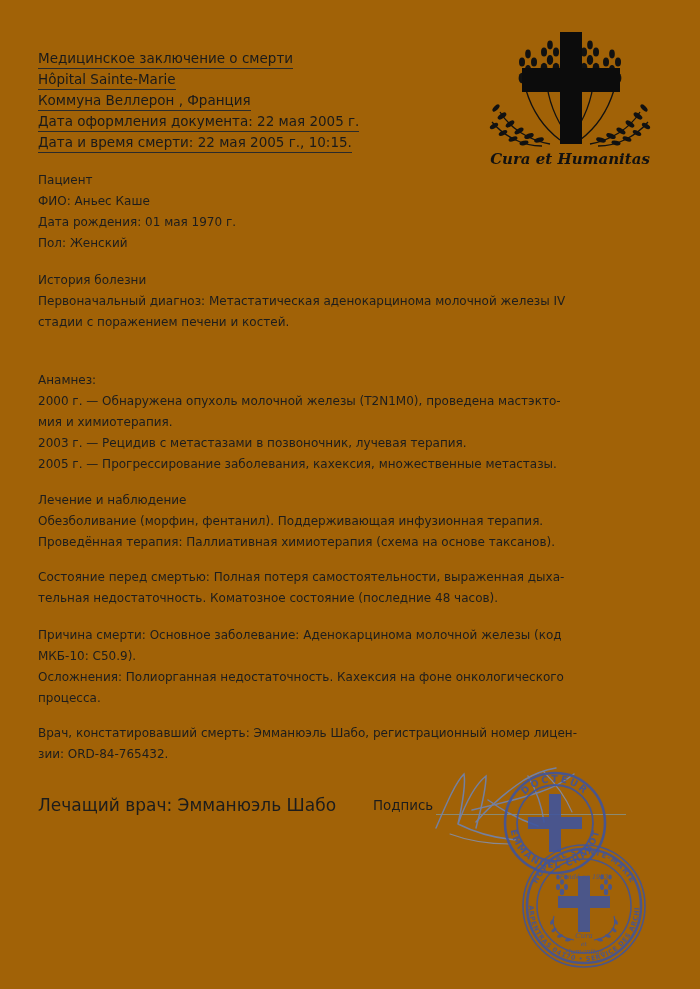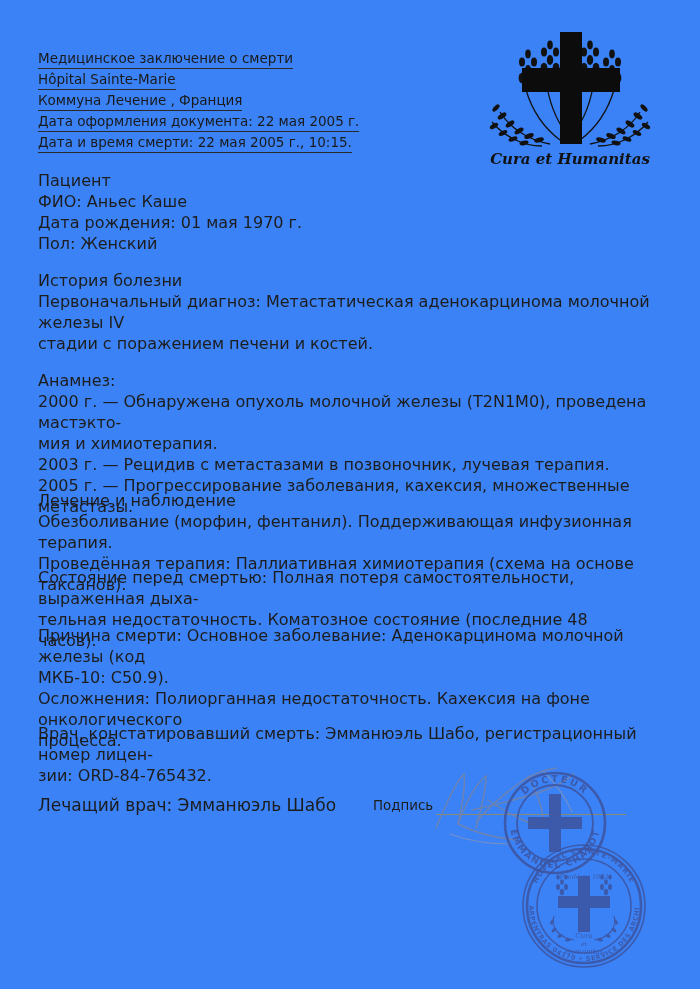--- a/index.html
+++ b/index.html
@@ -11,21 +11,21 @@
     width: 700px;
     height: 989px;
     position: relative;
     font-family: "DejaVu Sans", "Liberation Sans", sans-serif;
     color: #1c1c1c;
     overflow: hidden;
   }
   .page {
     position: absolute;
     inset: 0;
-    background: #3b82f6;
+    background: #a16207;
   }
 
   
   .header-block {
     position: absolute;
     left: 38px;
     top: 48px;
     width: 430px;
   }
   .header-line {
@@ -54,21 +54,21 @@
 
   
   .section {
     position: absolute;
     left: 38px;
     width: 612px;
   }
   .section p,
   .section div.ln {
     margin: 0;
-    font-size: 16px;
+    font-size: 12px;
     line-height: 21px;
     color: #1d1d1d;
   }
 
   
   .sec-patient   { top: 170px; }
   .sec-history   { top: 270px; }
   .sec-anamnesis { top: 370px; }
   .sec-treatment { top: 490px; }
   .sec-predeath  { top: 567px; }
@@ -134,21 +134,21 @@
   .stamp-doctor svg, .stamp-hospital svg { display:block; }
 </style>
 </head>
 <body>
 
 <div class="page">
 
   <div class="header-block">
     <div class="header-line"><span class="u">Медицинское заключение о смерти</span></div>
     <div class="header-line"><span class="u">Hôpital Sainte-Marie </span></div>
-    <div class="header-line"><span class="u">Коммуна Лечение , Франция </span></div>
+    <div class="header-line"><span class="u">Коммуна Веллерон , Франция </span></div>
     <div class="header-line"><span class="u">Дата оформления документа: 22 мая 2005 г.</span></div>
     <div class="header-line"><span class="u">Дата и время смерти: 22 мая 2005 г., 10:15.</span></div>
   </div>
 
   <div class="logo">
     <svg viewBox="0 0 196 145" width="196" height="145" aria-hidden="true">
       <g>
 
         <g stroke="#111" stroke-width="1.3" fill="none">
           <path d="M78 120 C56 116 38 104 28 88"></path>

